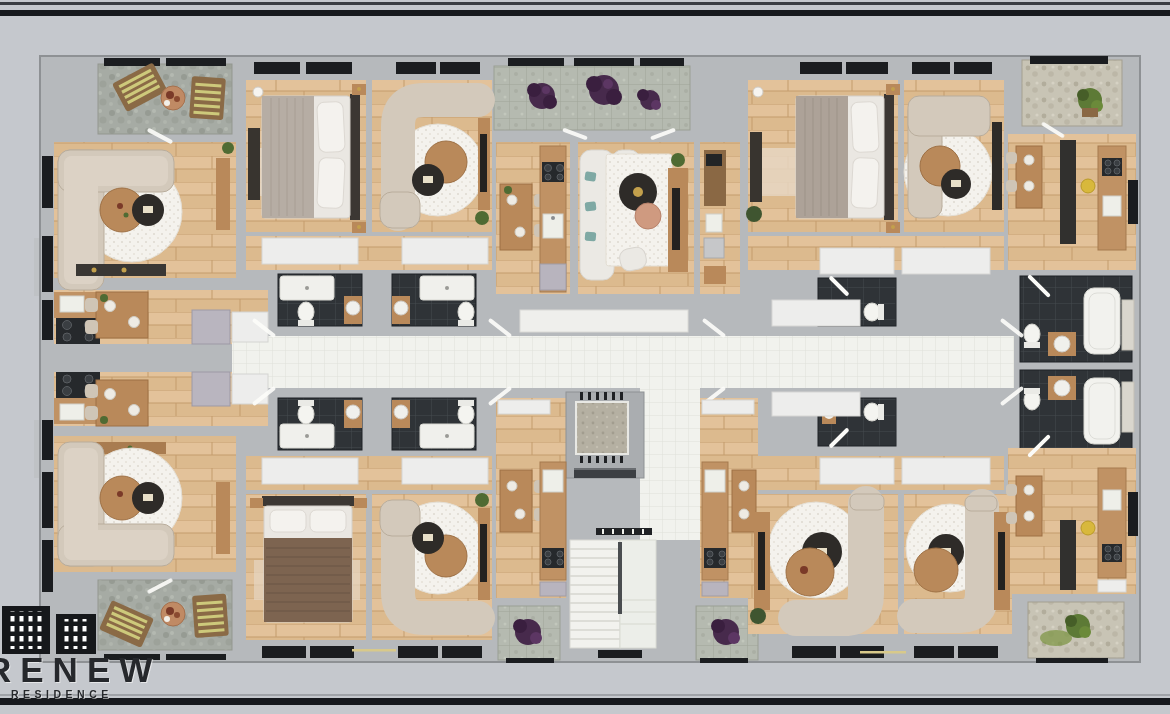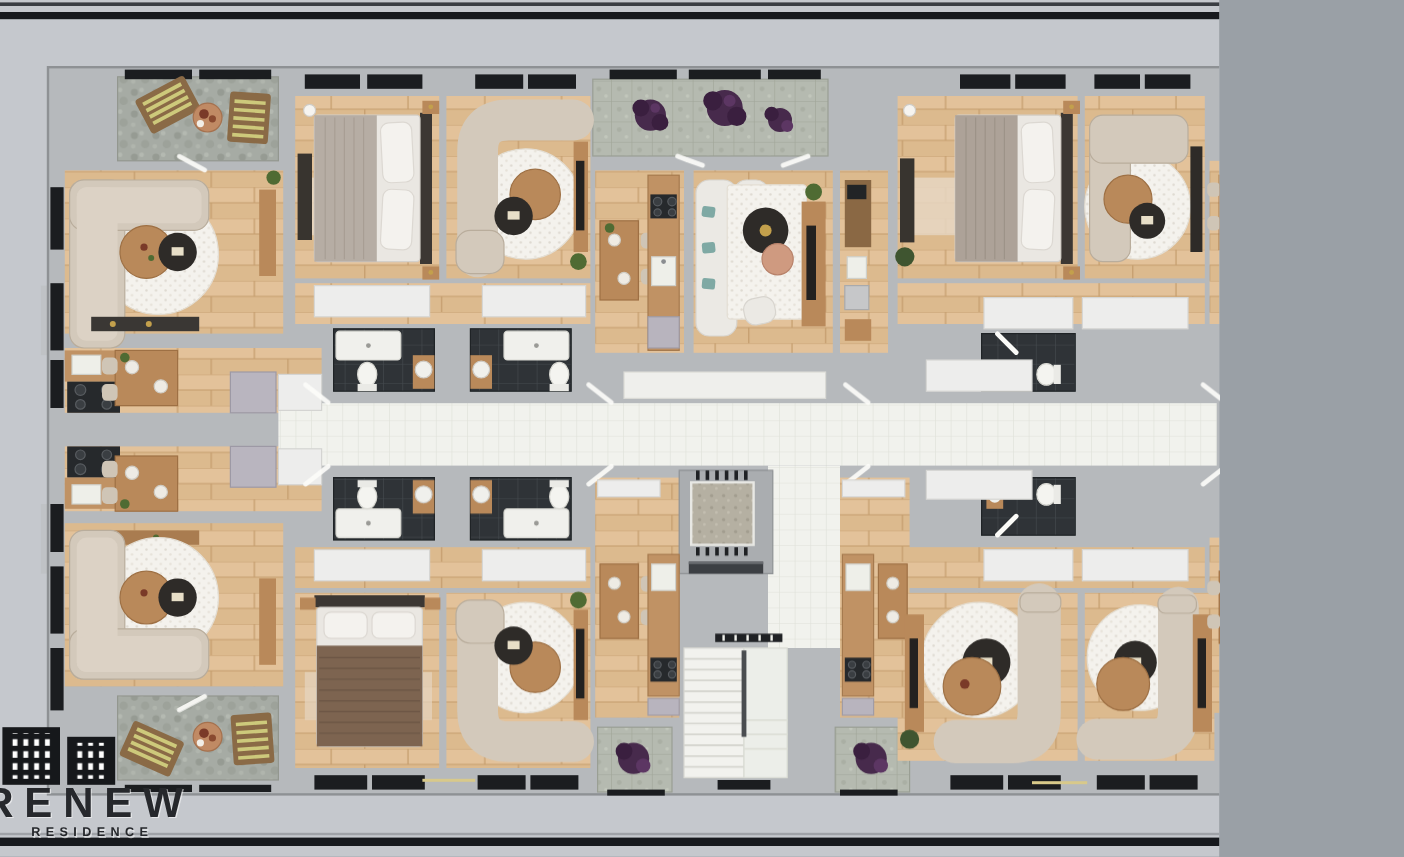--- a/index.html
+++ b/index.html
@@ -1,26 +1,26 @@
 <!DOCTYPE html>
 <html style="--background: #c5c8cd; --frame_bar: #17191d; --frame_bar_soft: #3a3d42; --wall: #b6b9bc; --wall_edge: #8e9194; --wood_floor: #dcba8e; --wood_grain: #c49c6c; --corridor_tile: #f1f2ed; --corridor_tile_line: #dfe1d9; --bathroom_tile: #2f3337; --bathroom_tile_line: #454a4f; --stone_gray: #a6aba4; --stone_green_tile: #b5bab0; --stone_beige: #c8c4b5; --elevator_floor: #b5b0a2; --rug_white: #f4f2ed; --sofa_beige: #d3c9bb; --sofa_white: #ebe9e4; --teal_pillow: #7fa9a4; --wood_furniture: #b9895a; --dark_furniture: #2e2b28; --bed_blanket_gray: #b6ada4; --bed_blanket_brown: #7d6450; --lounger_wood: #8a6a46; --lounger_stripe: #cdc97b; --plant_purple: #472a4c; --plant_green: #5d7a36; --accent_gold: #c3a04c; --white_goods: #ededec; --window_glass: #1b1d20;"><head>
 <meta charset="utf-8">
 <style>
   :root{
     --background:#c5c8cd; --frame_bar:#17191d; --frame_bar_soft:#3a3d42;
     --logo_ink:#26282c;
   }
   html,body{margin:0;padding:0;background:#9aa0a6;font-family:"Liberation Sans",sans-serif;}
-  .stage{position:relative;width:1016px;height:714px;overflow:hidden;background:var(--background);text-align:right;}
+  .stage{position:relative;width:1170px;height:714px;overflow:hidden;background:var(--background);text-align:right;}
   .stage svg{position:absolute;left:0;top:0;display:block;}
   .logo{position:absolute;left:0;top:604px;width:260px;color:var(--logo_ink);}
   .logo-icon{position:absolute;left:56px;top:4px;}
   .logo-brand{position:absolute;left:-14px;top:46px;font-size:35px;font-weight:bold;
     letter-spacing:9px;white-space:nowrap;text-shadow:1px 1px 0 rgba(255,255,255,.55);}
-  .logo-sub{position:absolute;left:26px;top:84px;font-size:10.5px;font-weight:bold;
+  .logo-sub{position:absolute;left:11px;top:84px;font-size:10.5px;font-weight:bold;
     letter-spacing:4.5px;white-space:nowrap;text-shadow:1px 1px 0 rgba(255,255,255,.5);}
 </style>
 </head>
 <body>
 
 <div class="stage">
 <svg width="1170" height="714" viewBox="0 0 1170 714">
 <defs>
   <pattern id="wood" width="64" height="26" patternUnits="userSpaceOnUse">
     <rect width="64" height="26" fill="#dcba8e"></rect>

